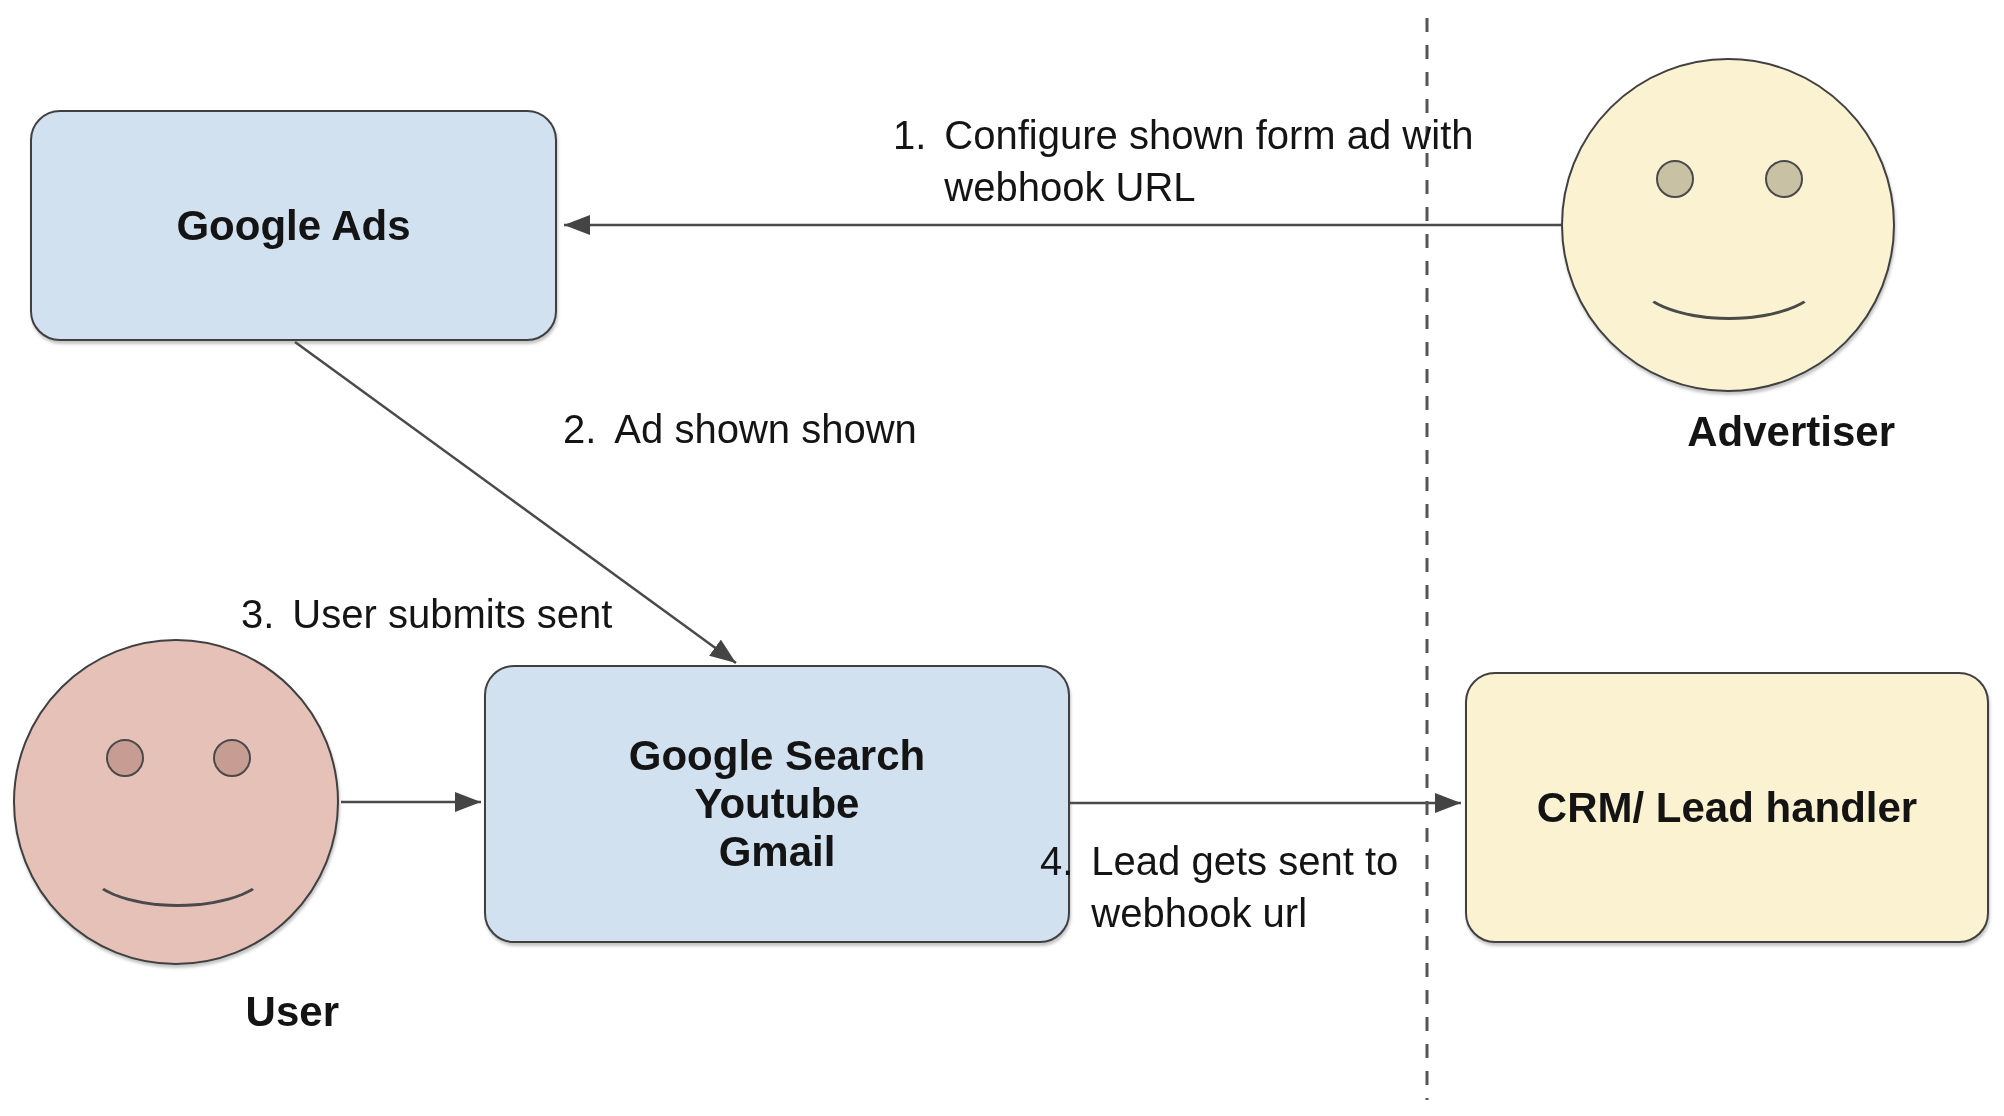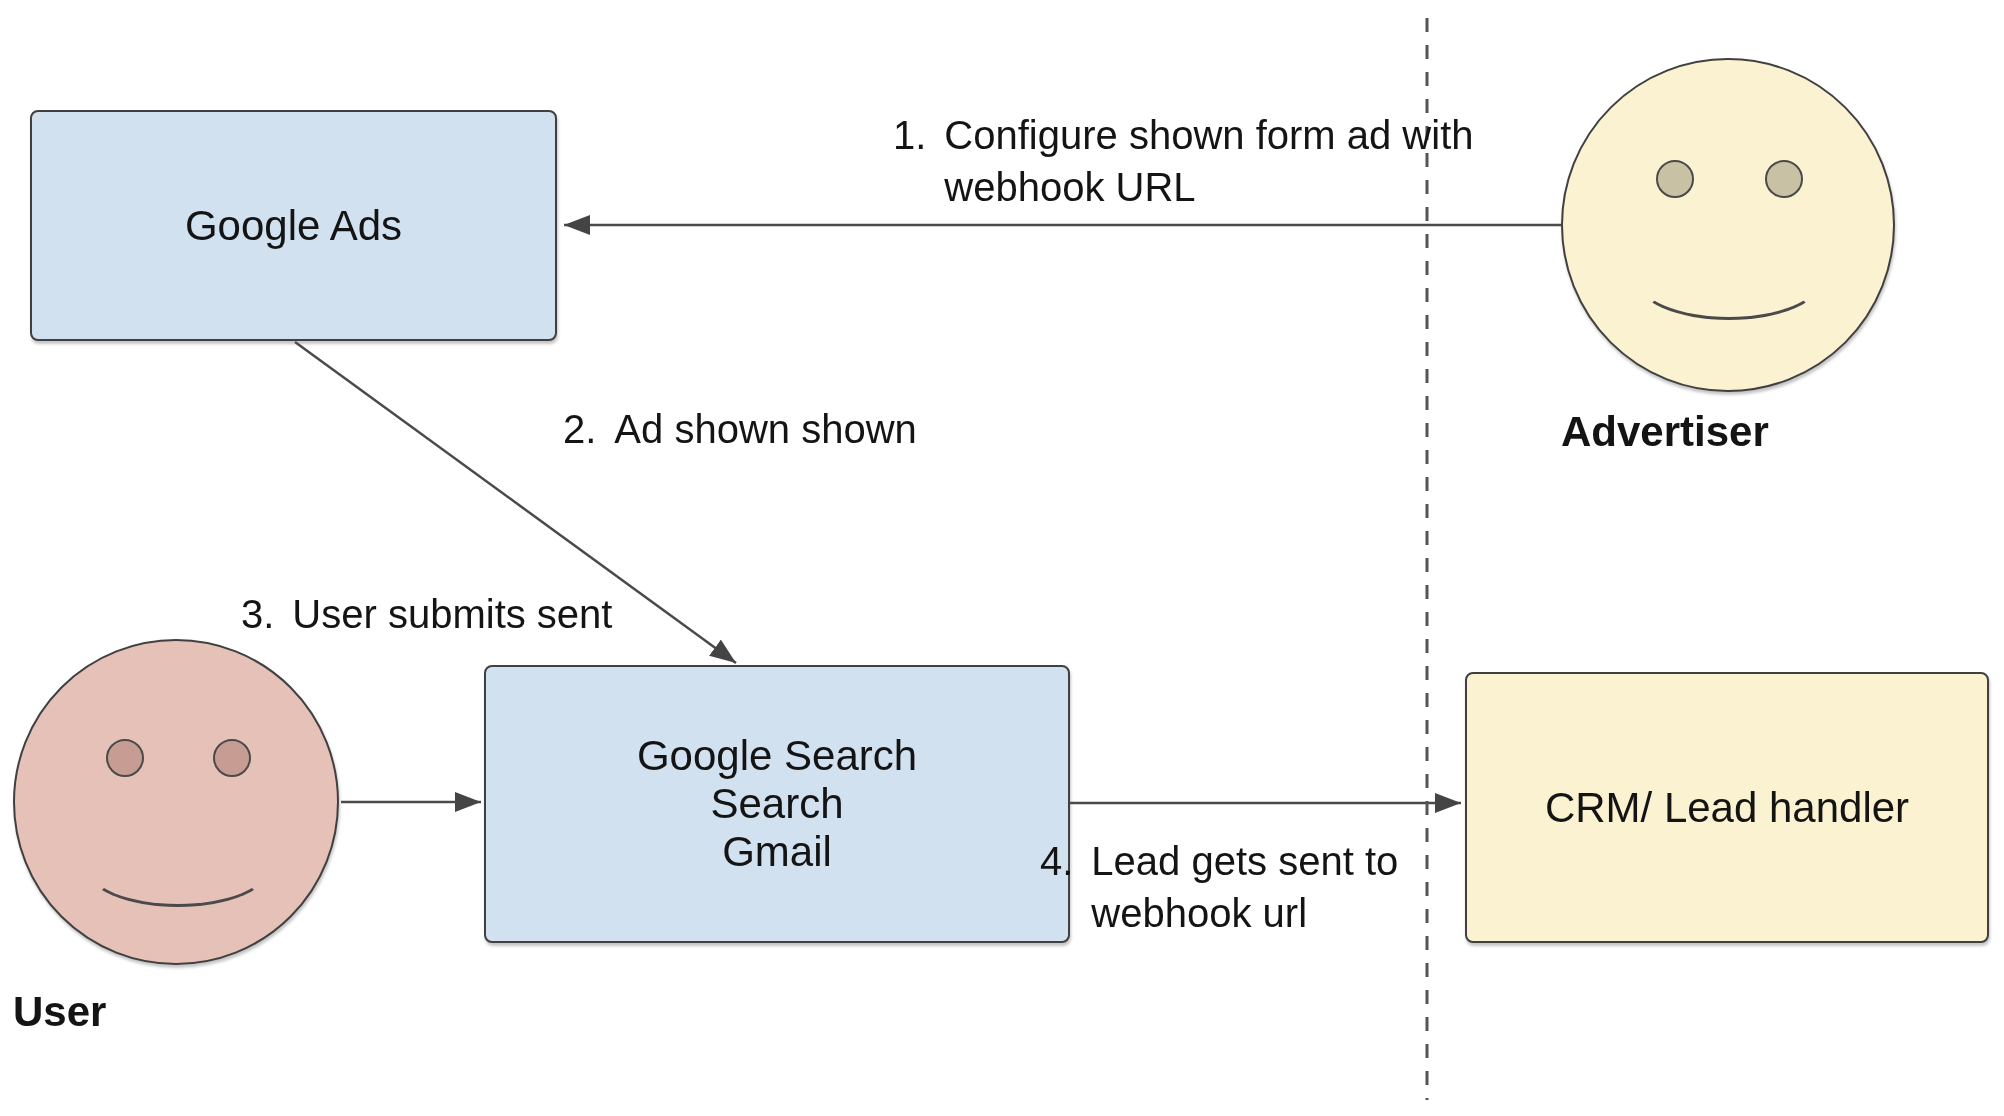--- a/index.html
+++ b/index.html
@@ -7,27 +7,28 @@
     position:relative;
     width:2004px;height:1116px;
     background:#ffffff;
     font-family:"Liberation Sans", sans-serif;
     color:#141414;
     overflow:hidden;
   }
   .box{
     position:absolute;
     border:2.5px solid #404040;
-    border-radius:8px;
+    border-radius:30px;
     display:flex;align-items:center;justify-content:center;
     text-align:center;
     font-size:42px;
     line-height:48px;
     box-shadow:1px 3px 3px rgba(90,90,90,0.35);
     box-sizing:border-box;
+    font-weight:bold;
   }
   .box.blue{background:#d2e1f0;}
   .box.yellow{background:#fbf2d1;}
   .face{
     position:absolute;
     border:2.5px solid #404040;
     border-radius:50%;
     box-sizing:border-box;
     box-shadow:1px 3px 3px rgba(90,90,90,0.35);
   }
@@ -46,21 +47,21 @@
     position:absolute;
     border:3px solid transparent;
     border-bottom:3.5px solid #4a4a4a;
     border-radius:50%;
     box-sizing:border-box;
   }
   .name{
     position:absolute;
     font-weight:bold;
     font-size:42px;
-    text-align:left;
+    text-align:right;
   }
   .step{
     position:absolute;
     display:flex;
     gap:18px;
     font-size:40px;
     line-height:52px;
     white-space:nowrap;
   }
   .step .lines span{display:block;}
@@ -84,21 +85,21 @@
     <line x1="1427" y1="18" x2="1427" y2="1100" stroke="#555555" stroke-width="3" stroke-dasharray="14 13"></line>
   </svg>
 
   <div class="box blue" style="left:30px;top:110px;width:527px;height:231px;">
     <span>Google Ads</span>
   </div>
 
   <div class="box blue" style="left:484px;top:665px;width:586px;height:278px;">
     <div class="lines">
       <span style="display:block">Google Search</span>
-      <span style="display:block">Search</span>
+      <span style="display:block">Youtube</span>
       <span style="display:block">Gmail</span>
     </div>
   </div>
 
   <div class="box yellow" style="left:1465px;top:672px;width:524px;height:271px;text-align:right;">
     <span>CRM/ Lead handler</span>
   </div>
 
   <div class="face yellow" style="left:1561px;top:58px;width:334px;height:334px;">
     <div class="eye tan" style="left:93px;top:100px;"></div>

